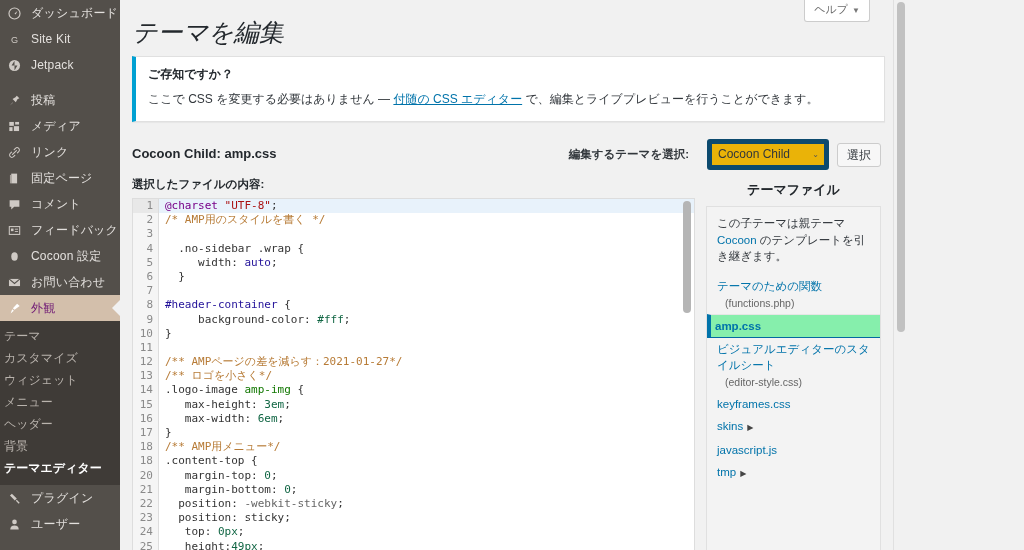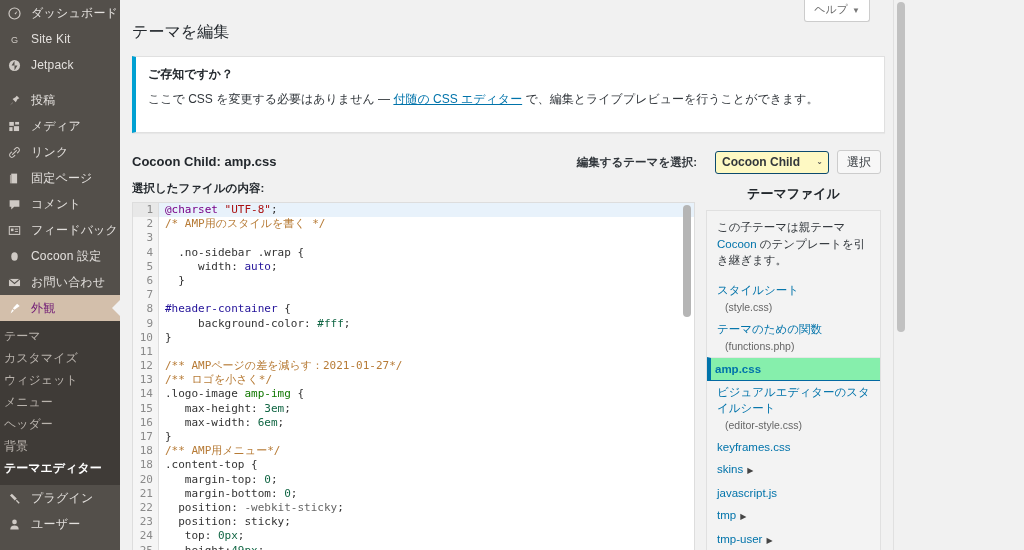--- a/index.html
+++ b/index.html
@@ -68,51 +68,52 @@
     position: absolute; right: 38px; top: 0px;
     background: #fff; border: 1px solid #ccc; border-top: none;
     border-radius: 0 0 3px 3px;
     font-size: 11px; color: #6b6b6b;
     padding: 3px 9px 4px 9px;
     line-height: 13px;
   }
   #help-button .caret { font-size: 8px; margin-left: 4px; color: #777; }
 
   .page-title {
-    font-size: 16px; font-weight: normal; color: #23282d;
+    font-size: 25px; font-weight: normal; color: #23282d;
     margin: 0; padding: 0 0 12px 12px;
     line-height: 24px;
+    font-style: italic;
   }
 
   .notice {
     margin: 0 23px 0 12px;
     background: #fff;
     border: 1px solid #e0e0e0;
     border-left: 4px solid #00a0d2;
-    padding: 9px 12px 25px 12px;
+    padding: 9px 12px 14px 12px;
     box-sizing: border-box;
     font-size: 12px;
     color: #32373c;
     box-shadow: 0 1px 1px rgba(0,0,0,.04);
   }
   .notice .n-title { font-weight: bold; font-size: 12px; margin-bottom: 8px; color: #23282d;}
   .notice .n-body { font-size: 12px; line-height: 16px; }
   .notice a { color: #0073aa; text-decoration: underline; }
 
   .headrow {
     display: flex; align-items: baseline; justify-content: space-between;
     margin: 17px 27px 0 12px;
   }
   .file-title { font-size: 13px; font-weight: bold; color: #23282d; }
   .theme-select-wrap { display: flex; align-items: center; font-size: 12px; color: #32373c;}
   .theme-select-wrap .tsl { margin-right: 18px; font-weight: bold; font-size: 11.5px;}
   .fake-select {
-    background: #fef9c3; border: 1px solid #0c4a6e; border-radius: 3px;
+    background: #eab308; border: 5px solid #0c4a6e; border-radius: 3px;
     font-size: 12px; color: #32373c; padding: 2px 18px 3px 6px;
-    position: relative; min-width: 88px; line-height: 16px; font-weight: bold;
+    position: relative; min-width: 88px; line-height: 16px;
   }
   .fake-select .sel-caret {
     position: absolute; right: 5px; top: 50%; transform: translateY(-50%);
     font-size: 8px; color: #555;
   }
   .btn-secondary {
     background: #f7f7f7; border: 1px solid #ccc; border-radius: 3px;
     font-size: 12px; color: #32373c; padding: 3px 9px 3px 9px;
     margin-left: 8px; line-height: 16px;
   }
@@ -408,29 +409,27 @@
             </div>
           <div class="ed-scroll"></div>
         </div>
       </div>
 
       <div id="files-col">
         <div class="files-title">テーマファイル</div>
         <div id="files-box">
           <div class="file-note"><span>この子テーマは親テーマ </span><a href="#">Cocoon</a><span> のテンプレートを引き継ぎます。</span></div>
           <div id="file-entries">
-              <div class="file-entry"><a href="#">スタイルシート</a><span class="fname">(style.css)</span></div>
               <div class="file-entry"><a href="#">テーマのための関数</a><span class="fname">(functions.php)</span></div>
               <div class="file-entry current"><a href="#">amp.css</a></div>
               <div class="file-entry"><a href="#">ビジュアルエディターのスタイルシート</a><span class="fname">(editor-style.css)</span></div>
               <div class="file-entry"><a href="#">keyframes.css</a></div>
               <div class="file-entry"><a href="#" class="folder">skins</a><span class="arrow">▶</span></div>
               <div class="file-entry"><a href="#">javascript.js</a></div>
               <div class="file-entry"><a href="#" class="folder">tmp</a><span class="arrow">▶</span></div>
-              <div class="file-entry"><a href="#" class="folder">tmp-user</a><span class="arrow">▶</span></div>
             </div>
         </div>
       </div>
     </div>
 
     <div id="page-scrollbar">
       <div class="thumb"></div>
     </div>
   </div>
 </div>

